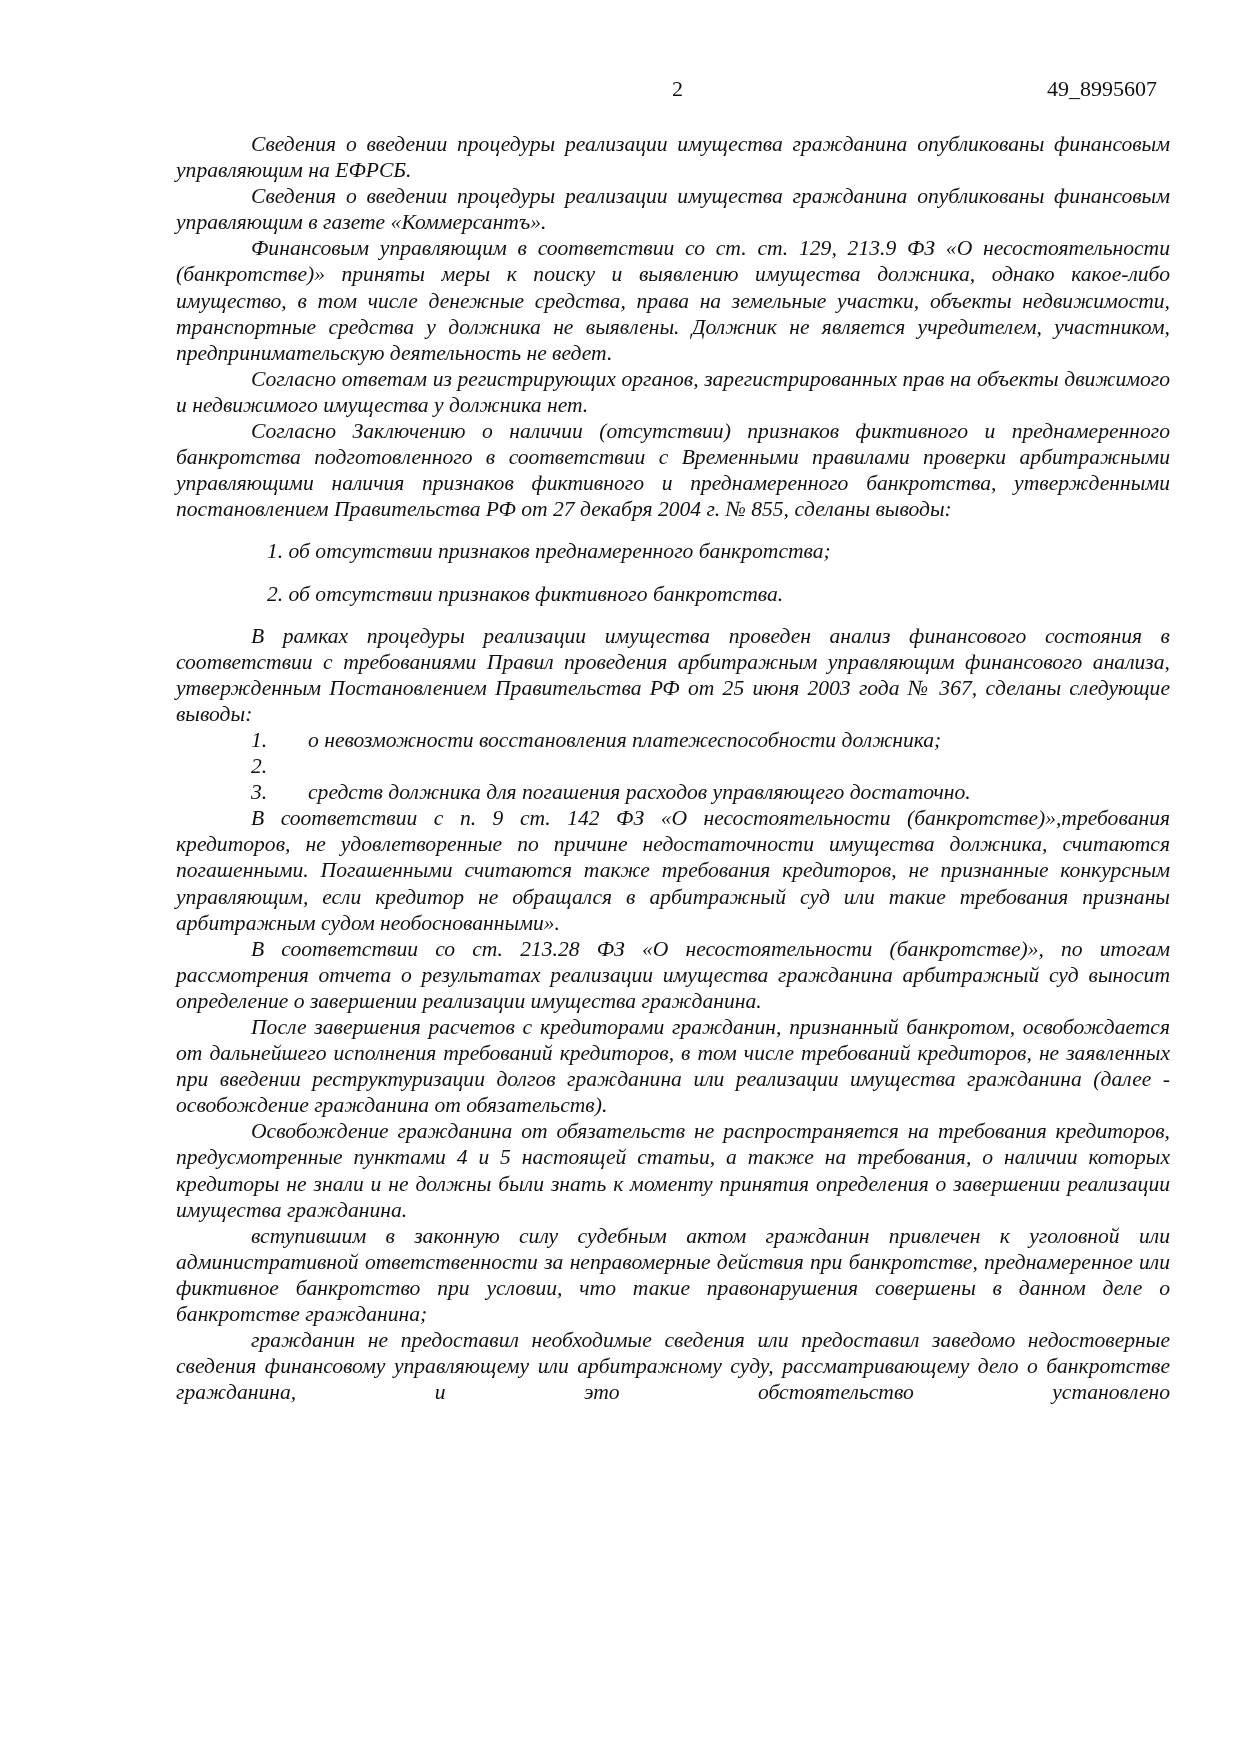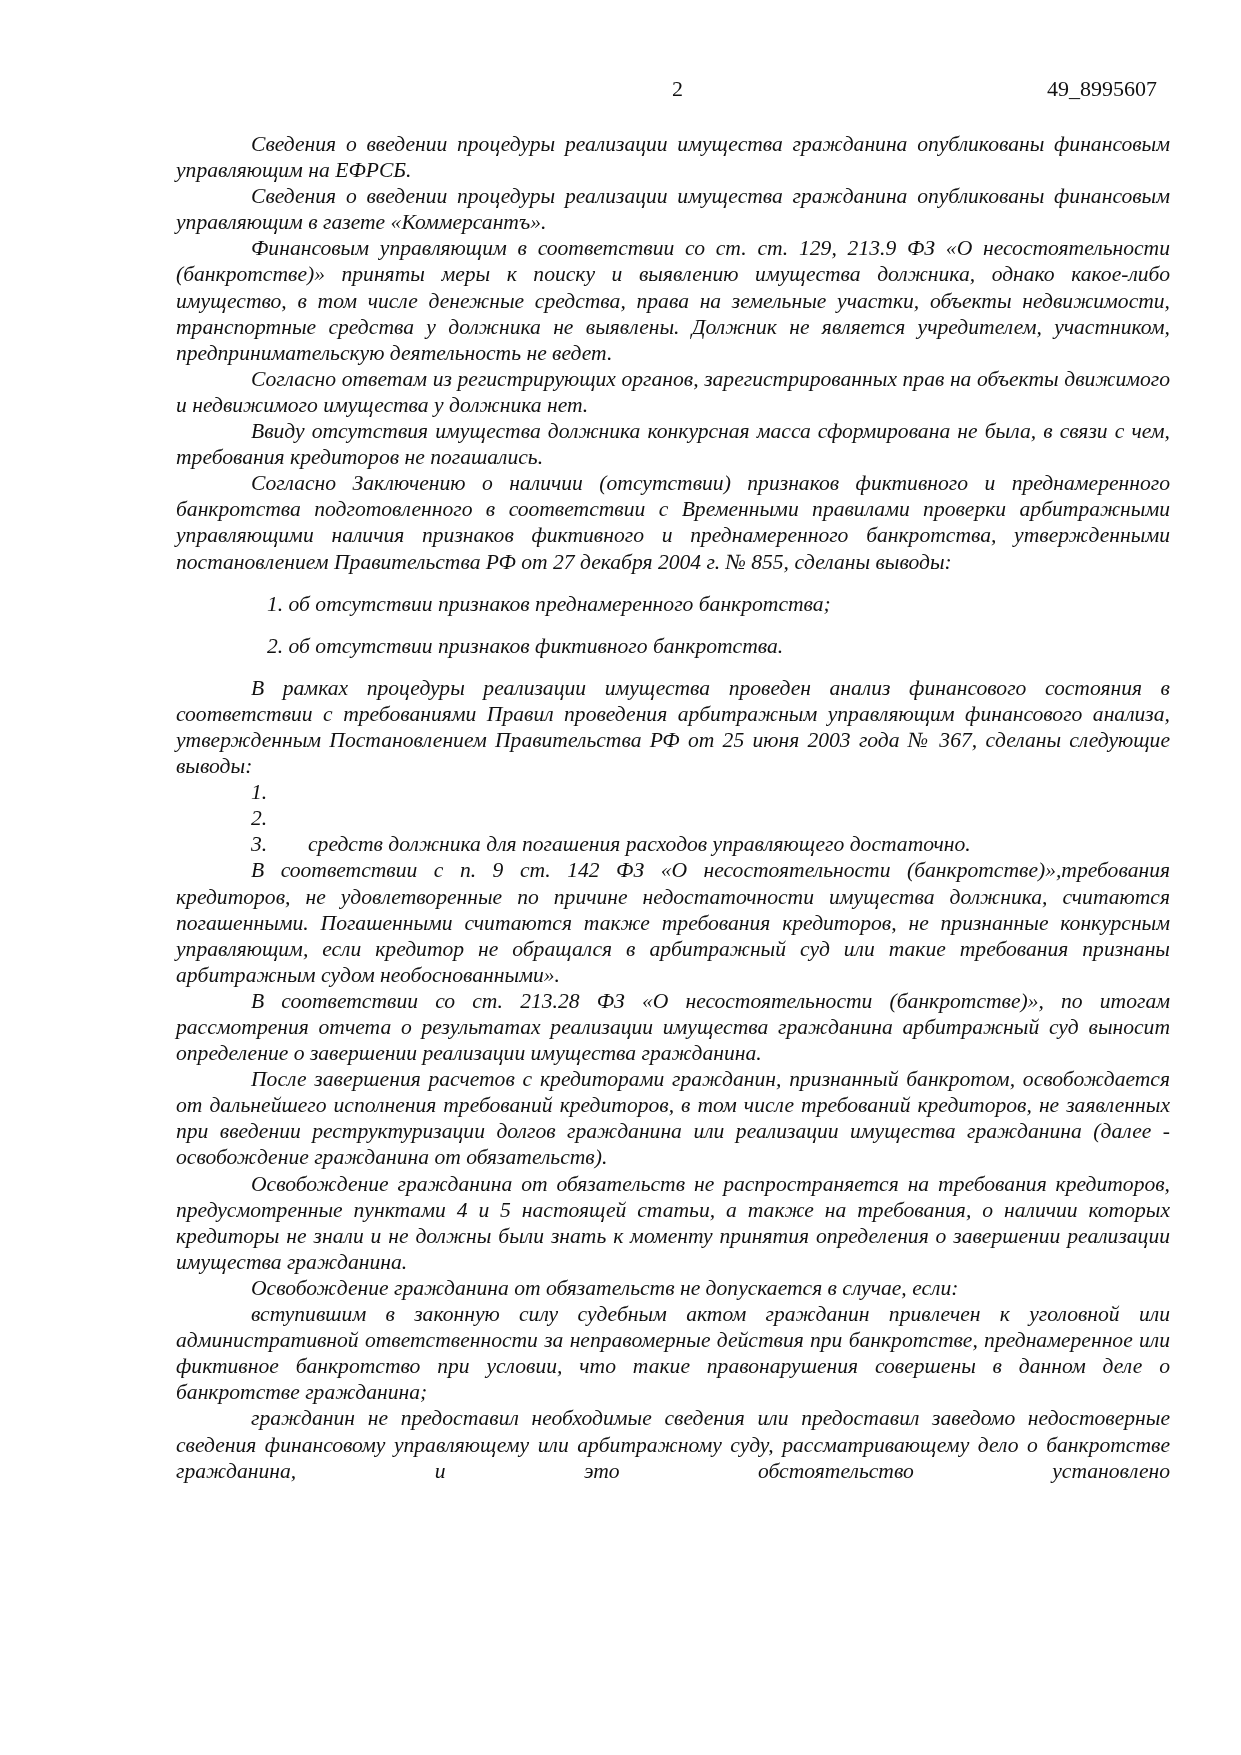--- a/index.html
+++ b/index.html
@@ -29,36 +29,35 @@
   <div class="header">
     <span class="page-number">2</span>
     <span class="doc-id">49_8995607</span>
   </div>
 
   <div class="body">
     <p class="p">Сведения о введении процедуры реализации имущества гражданина опубликованы финансовым управляющим на ЕФРСБ.</p>
     <p class="p">Сведения о введении процедуры реализации имущества гражданина опубликованы финансовым управляющим в газете «Коммерсантъ».</p>
     <p class="p">Финансовым управляющим в соответствии со ст. ст. 129, 213.9 ФЗ «О несостоятельности (банкротстве)» приняты меры к поиску и выявлению имущества должника, однако какое-либо имущество, в том числе денежные средства, права на земельные участки, объекты недвижимости, транспортные средства у должника не выявлены. Должник не является учредителем, участником, предпринимательскую деятельность не ведет.</p>
     <p class="p">Согласно ответам из регистрирующих органов, зарегистрированных прав на объекты движимого и недвижимого имущества у должника нет.</p>
-    <p class="p">Ввиду отсутствия имущества должника конкурсная масса сформирована не была, в связи с чем, требования кредиторов не погашались.</p>
     <p class="p">Согласно Заключению о наличии (отсутствии) признаков фиктивного и преднамеренного банкротства подготовленного в соответствии с Временными правилами проверки арбитражными управляющими наличия признаков фиктивного и преднамеренного банкротства, утвержденными постановлением Правительства РФ от 27 декабря 2004 г. № 855, сделаны выводы:</p>
     <p class="li-simple">1. об отсутствии признаков преднамеренного банкротства;</p>
     <p class="li-simple">2. об отсутствии признаков фиктивного банкротства.</p>
     <p class="p">В рамках процедуры реализации имущества проведен анализ финансового состояния в соответствии с требованиями Правил проведения арбитражным управляющим финансового анализа, утвержденным Постановлением Правительства РФ от 25 июня 2003 года № 367, сделаны следующие выводы:</p>
     <p class="li-num">
       <span class="num">1.</span>
+      <span>о невозможности восстановления платежеспособности должника;</span>
     </p>
     <p class="li-num">
       <span class="num">2.</span>
     </p>
     <p class="li-num">
       <span class="num">3.</span>
       <span>средств должника для погашения расходов управляющего достаточно.</span>
     </p>
     <p class="p">В соответствии с п. 9 ст. 142 ФЗ «О несостоятельности (банкротстве)»,требования кредиторов, не удовлетворенные по причине недостаточности имущества должника, считаются погашенными. Погашенными считаются также требования кредиторов, не признанные конкурсным управляющим, если кредитор не обращался в арбитражный суд или такие требования признаны арбитражным судом необоснованными».</p>
     <p class="p">В соответствии со ст. 213.28 ФЗ «О несостоятельности (банкротстве)», по итогам рассмотрения отчета о результатах реализации имущества гражданина арбитражный суд выносит определение о завершении реализации имущества гражданина.</p>
     <p class="p">После завершения расчетов с кредиторами гражданин, признанный банкротом, освобождается от дальнейшего исполнения требований кредиторов, в том числе требований кредиторов, не заявленных при введении реструктуризации долгов гражданина или реализации имущества гражданина (далее - освобождение гражданина от обязательств).</p>
     <p class="p">Освобождение гражданина от обязательств не распространяется на требования кредиторов, предусмотренные пунктами 4 и 5 настоящей статьи, а также на требования, о наличии которых кредиторы не знали и не должны были знать к моменту принятия определения о завершении реализации имущества гражданина.</p>
-    <p class="p">Освобождение гражданина от обязательств не допускается в случае, если:</p>
     <p class="p">вступившим в законную силу судебным актом гражданин привлечен к уголовной или административной ответственности за неправомерные действия при банкротстве, преднамеренное или фиктивное банкротство при условии, что такие правонарушения совершены в данном деле о банкротстве гражданина;</p>
     <p class="p last-justify">гражданин не предоставил необходимые сведения или предоставил заведомо недостоверные сведения финансовому управляющему или арбитражному суду, рассматривающему дело о банкротстве гражданина, и это обстоятельство установлено</p>
   </div>
 </div>
 
 </body></html>

